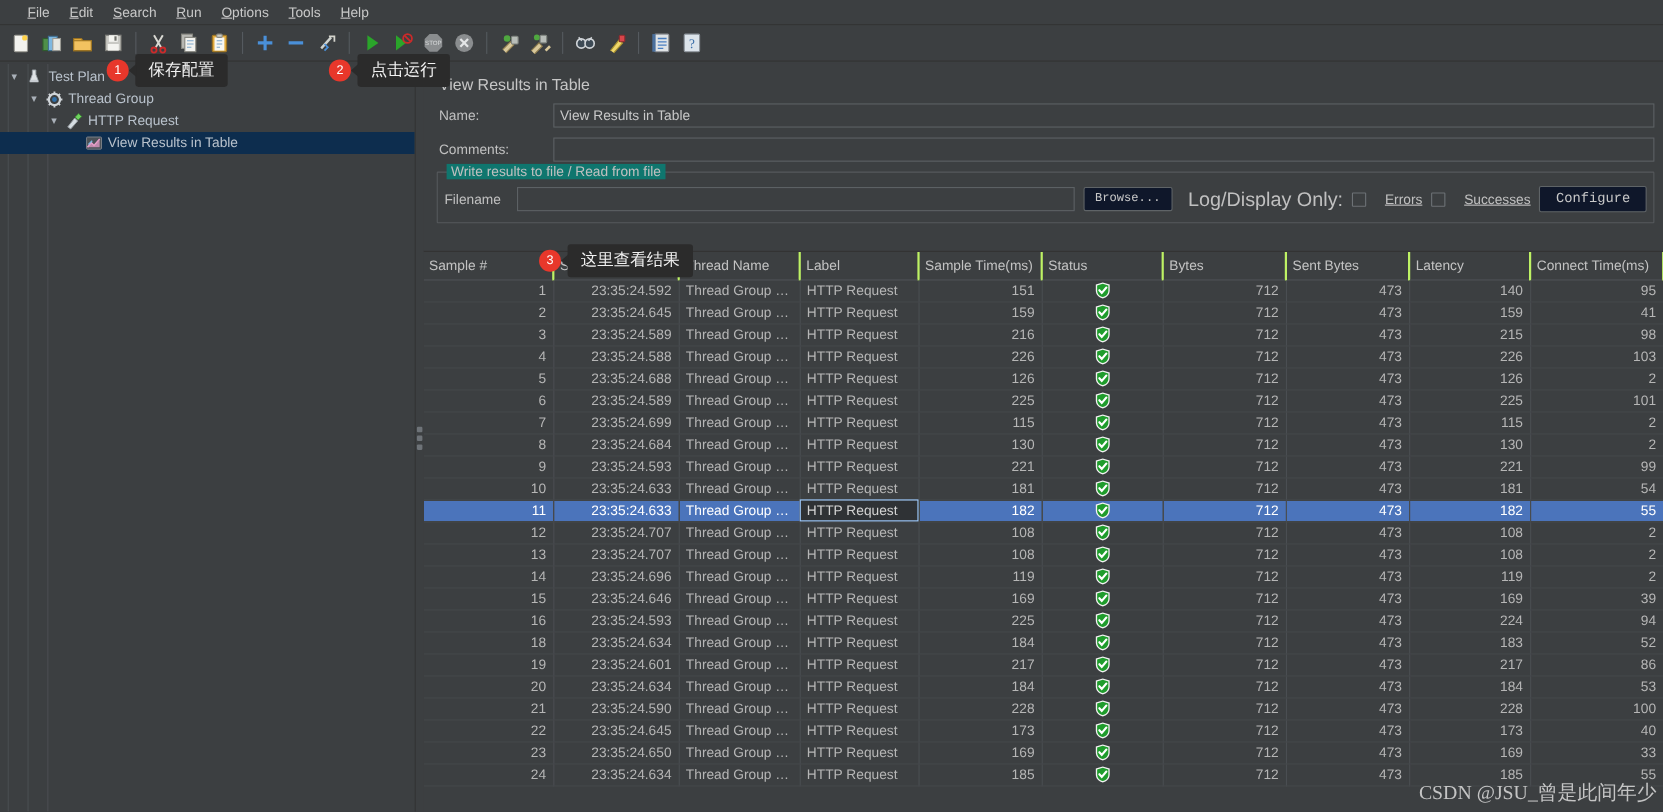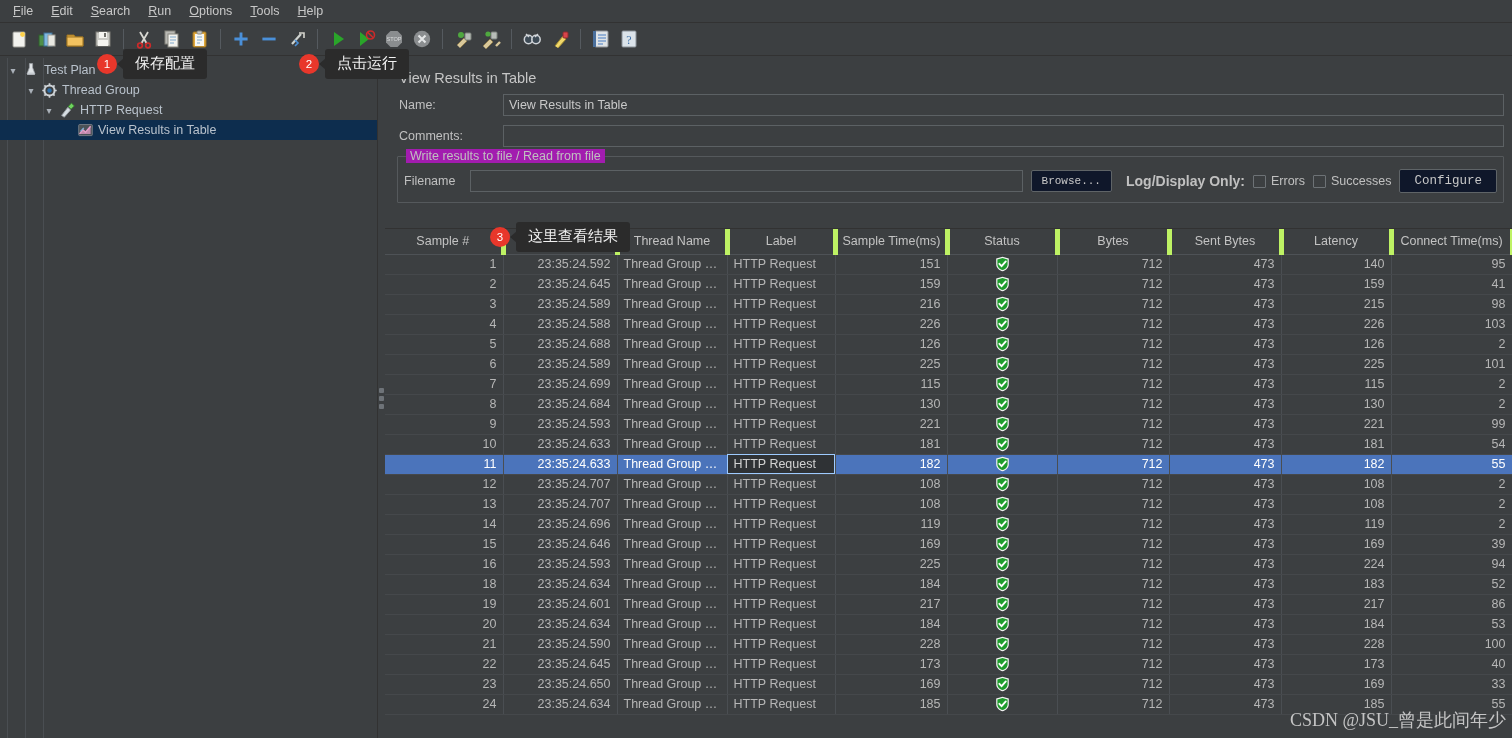--- a/index.html
+++ b/index.html
@@ -13,21 +13,21 @@
     -webkit-font-smoothing: antialiased;
   }
   #app { position: relative; width: 1512px; height: 738px; }
 
   
   .menubar {
     height: 23px;
     background: #3c3f41;
     display: flex;
     align-items: center;
-    padding-left: 4px;
+    padding-left: 16px;
     border-bottom: 1px solid #323232;
   }
   .menu-item {
     font-size: 12.5px;
     color: #c8c8c8;
     padding: 3px 9px;
     cursor: default;
     white-space: nowrap;
   }
   .menu-item .mn { text-decoration: underline; }
@@ -152,49 +152,49 @@
   .group {
     margin: 2px 8px 0 12px;
     border: 1px solid #55595c;
     border-radius: 1px;
     position: relative;
     padding: 12px 6px 9px 6px;
   }
   .group-title {
     position: absolute;
     top: -8px; left: 8px;
-    background: #a21caf;
+    background: #0f766e;
     padding: 0 4px;
     font-size: 12.5px;
     color: #c0c0c0;
   }
   .group-inner { display: flex; align-items: center; gap: 8px; }
   .lbl-filename { font-size: 12.5px; color: #c0c0c0; width: 58px; }
   .btn {
     background: #0f172a;
     border: 1px solid #5f6467;
     color: #c8c8c8;
     font-size: 11px;
     height: 22px;
     padding: 0 10px;
     border-radius: 2px;
     cursor: default;
     font-family: Liberation Mono, monospace;
     white-space: nowrap;
   }
   .btn.big { font-size: 12.5px; height: 24px; padding: 0 14px; }
-  .chk-wrap { display: flex; align-items: center; gap: 5px; font-size: 12.5px; color: #c0c0c0; }
+  .chk-wrap { display: flex; align-items: center; gap: 17px; font-size: 12.5px; color: #c0c0c0; text-decoration: underline; }
   .chk {
     width: 13px; height: 13px;
     border: 1px solid #6d7276;
     background: #3c3f41;
     border-radius: 1px;
     display: inline-block;
   }
-  .logdisp { font-size: 14px; color: #c0c0c0; margin-left: 6px; white-space: nowrap; font-weight: bold; }
+  .logdisp { font-size: 18px; color: #c0c0c0; margin-left: 6px; white-space: nowrap; }
 
   
   .tbl-wrap {
     position: absolute;
     left: 0; right: 0;
     top: 170px;
     bottom: 0;
     overflow: hidden;
     border-top: 1px solid #323232;
   }
@@ -203,23 +203,23 @@
     width: 1127px;
     table-layout: fixed;
     font-size: 12.5px;
   }
   table.rt th {
     height: 25px;
     background: #3c3f41;
     color: #c3c3c3;
     font-weight: normal;
     font-size: 12.5px;
-    border-right: 5px solid #bef264;
+    border-right: 2px solid #bef264;
     border-bottom: 1px solid #4e5256;
-    text-align: center;
+    text-align: left;
     padding: 0 5px;
     white-space: nowrap;
   }
   table.rt td {
     height: 20px;
     color: #b6b6b6;
     border-right: 1px solid #4a4e52;
     border-bottom: 1px solid #45484b;
     padding: 0 6px;
     white-space: nowrap;

